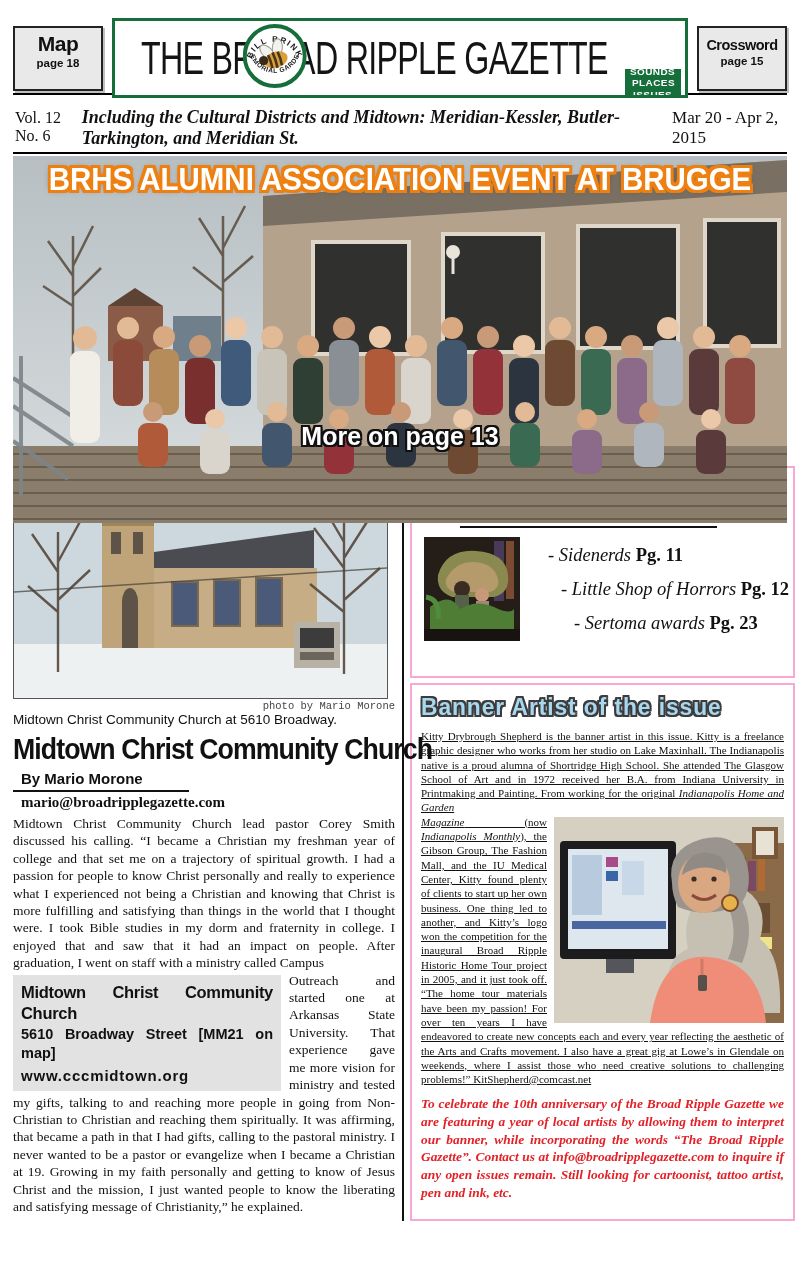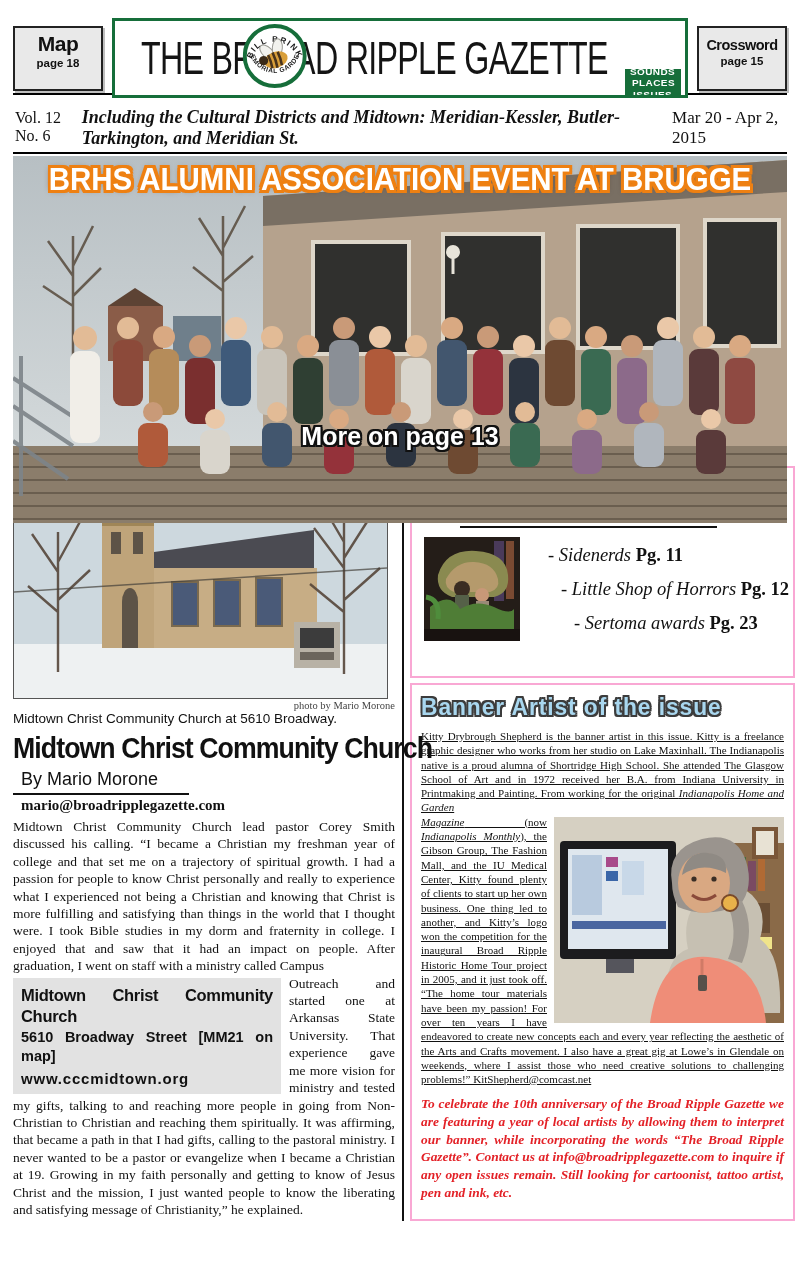--- a/index.html
+++ b/index.html
@@ -45,25 +45,25 @@
       font-family:"Liberation Sans",sans-serif;font-weight:bold;font-size:25px;color:#fff;
       text-shadow:-2px -2px 0 #111,2px -2px 0 #111,-2px 2px 0 #111,2px 2px 0 #111,
                   0 -2px 0 #111,0 2px 0 #111,-2px 0 0 #111,2px 0 0 #111;}
 
   
   .columns{display:flex;border-top:2px solid #000;margin-top:6px;align-items:stretch;}
   .col-left{width:382px;padding:5px 7px 0 0;border-right:2px solid #111;}
   .col-right{width:385px;padding-left:6px;display:flex;flex-direction:column;}
 
   .church-photo{width:373px;height:226px;border:1px solid #555;background:#cfd8dd;}
-  .credit{font-family:Liberation Serif, serif;font-size:10.5px;color:#444;text-align:right;margin-top:1px;}
+  .credit{font-family:Liberation Mono, monospace;font-size:10.5px;color:#444;text-align:right;margin-top:1px;}
   .photo-cap{font-family:"Liberation Sans",sans-serif;font-weight:normal;font-size:13.5px;margin-top:0px;}
   .church-headline{font-family:"Liberation Sans",sans-serif;font-weight:bold;font-size:29px;
       letter-spacing:-1px;transform:scaleX(.92);transform-origin:left;white-space:nowrap;margin-top:6px;}
-  .byline{font-family:"Liberation Sans",sans-serif;font-weight:normal;font-size:18px;padding-left:8px;margin-top:4px;}
+  .byline{font-family:"Liberation Sans",sans-serif;font-weight:bold;font-size:15px;padding-left:8px;margin-top:4px;}
   .byline-rule{width:176px;border-bottom:2px solid #111;margin:3px 0 2px;}
   .email{font-weight:bold;font-size:15px;padding-left:8px;margin-bottom:4px;}
   .body{font-size:13.5px;line-height:1.29;text-align:justify;margin:0;}
   .infobox{float:left;width:252px;background:#e2e2e2;padding:7px 8px 6px;margin:3px 8px 2px 0;
            font-family:"Liberation Sans",sans-serif;font-weight:bold;}
   .infobox .l1{font-size:16.5px;letter-spacing:-.3px;}
   .infobox .l2{font-size:14.5px;margin-top:1px;}
   .infobox .l3{font-size:15px;letter-spacing:.8px;margin-top:3px;}
 
   

